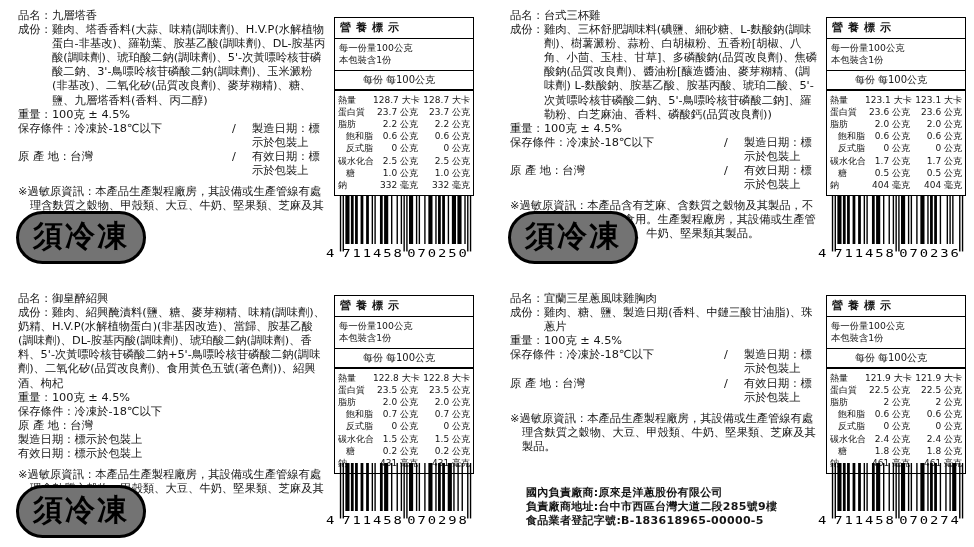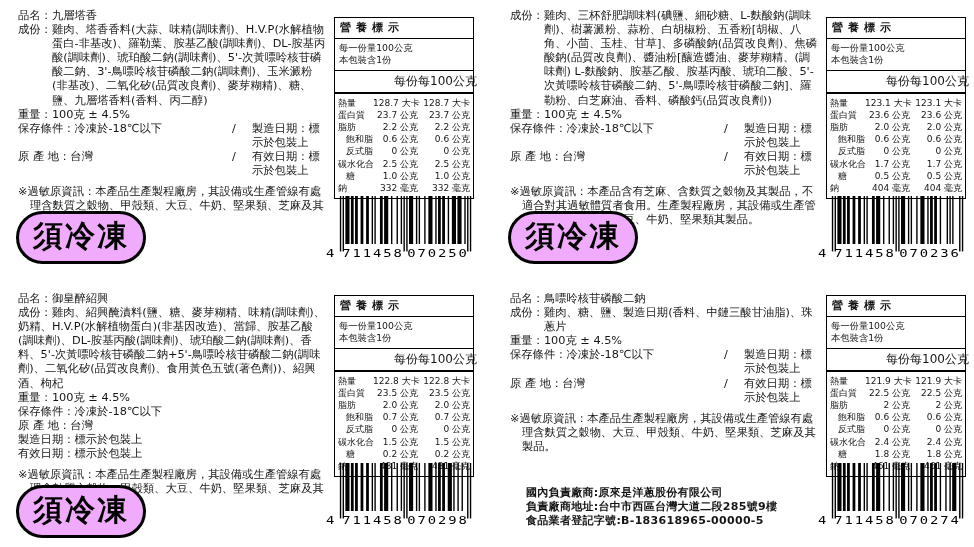--- a/index.html
+++ b/index.html
@@ -12,30 +12,30 @@
   .tline{margin:0;}
   .hang3{padding-left:34px;text-indent:-34px;}
   .allergen{margin-top:7px;padding-left:12px;text-indent:-12px;}
   .info-line{display:flex;}
   .info-line .l{width:198px;}
   .info-line .sep{width:36px;text-align:center;}
   .info-line .r{flex:1;}
 
   .stamp{position:absolute;left:16px;top:211px;display:inline-block;
          border:3.5px solid #000;border-radius:29px;padding:2px 14px 4px;
-         font-size:30px;font-weight:bold;letter-spacing:2px;color:#000;background:#f0abfc;}
+         font-size:30px;font-weight:bold;letter-spacing:2px;color:#000;background:#737373;}
   .q-bl .stamp{top:202px;}
 
   .nutrition{position:absolute;left:334px;top:17px;width:140px;box-sizing:border-box;
              border:1.5px solid #000;background:#fff;}
   .q-bl .nutrition,.q-br .nutrition{top:12px;}
   .nt-title{font-size:11px;font-weight:bold;letter-spacing:5px;text-indent:5px;
             padding:2px 0 3px;border-bottom:1.5px solid #000;white-space:nowrap;}
   .nt-serving{font-size:9.3px;line-height:11.8px;padding:3px 4px 4px;border-bottom:1.2px solid #000;}
-  .nt-colhead{display:flex;justify-content:flex-end;font-size:12px;padding:2px 3px;
+  .nt-colhead{display:flex;font-size:10px;padding:2px 3px;
               border-bottom:2.2px solid #000;}
   .nt-colhead .v1,.nt-row .v1{width:45px;text-align:right;white-space:nowrap;}
   .nt-colhead .v2,.nt-row .v2{width:52px;text-align:right;white-space:nowrap;}
   .nt-rows{padding:3px 3px 4px;}
   .nt-row{display:flex;font-size:9px;line-height:12.2px;white-space:nowrap;}
   .nt-row .nm{flex:1;overflow:hidden;}
   .nt-row.ind .nm{padding-left:8px;}
 
   .barcode{position:absolute;left:326px;top:196px;width:148px;height:64px;}
   .q-bl .barcode,.q-br .barcode{top:180px;}
@@ -160,20 +160,21 @@
           </g>
           <text x="-10" y="57" font-size="10" font-family="DejaVu Sans Mono, monospace">4</text>
           <text x="24" y="57" text-anchor="middle" font-size="10" letter-spacing="1.4" font-family="DejaVu Sans Mono, monospace">711458</text>
           <text x="71" y="57" text-anchor="middle" font-size="10" letter-spacing="1.4" font-family="DejaVu Sans Mono, monospace">070250</text>
         </svg>
       </div>
   </section>
 
   <section class="label q-tr">
     <div class="text-col">
+      <div class="tline">品名：台式三杯雞</div>
       <div class="tline hang3">成份：雞肉、三杯舒肥調味料(碘鹽、細砂糖、L-麩酸鈉(調味劑)、樹薯澱粉、蒜粉、白胡椒粉、五香粉[胡椒、八角、小茴、玉桂、甘草]、多磷酸鈉(品質改良劑)、焦磷酸鈉(品質改良劑)、醬油粉[釀造醬油、麥芽糊精、(調味劑) L-麩酸鈉、胺基乙酸、胺基丙酸、琥珀二酸、5'-次黃嘌呤核苷磷酸二鈉、5'-鳥嘌呤核苷磷酸二鈉]、羅勒粉、白芝麻油、香料、磷酸鈣(品質改良劑))</div>
       <div class="tline">重量：100克 ± 4.5%</div>
       <div>
           <div class="info-line">
             <span class="l">保存條件：冷凍於-18℃以下</span>
             <span class="sep">/</span>
             <span class="r">製造日期：標示於包裝上</span>
           </div>
           <div class="info-line">
             <span class="l">原 產 地：台灣</span>
@@ -385,21 +386,21 @@
           </g>
           <text x="-10" y="57" font-size="10" font-family="DejaVu Sans Mono, monospace">4</text>
           <text x="24" y="57" text-anchor="middle" font-size="10" letter-spacing="1.4" font-family="DejaVu Sans Mono, monospace">711458</text>
           <text x="71" y="57" text-anchor="middle" font-size="10" letter-spacing="1.4" font-family="DejaVu Sans Mono, monospace">070298</text>
         </svg>
       </div>
   </section>
 
   <section class="label q-br">
     <div class="text-col">
-      <div class="tline">品名：鳥嘌呤核苷磷酸二鈉</div>
+      <div class="tline">品名：宜蘭三星蔥風味雞胸肉</div>
       <div class="tline hang3">成份：雞肉、糖、鹽、製造日期(香料、中鏈三酸甘油脂)、珠蔥片</div>
       <div class="tline">重量：100克 ± 4.5%</div>
       <div>
           <div class="info-line">
             <span class="l">保存條件：冷凍於-18℃以下</span>
             <span class="sep">/</span>
             <span class="r">製造日期：標示於包裝上</span>
           </div>
           <div class="info-line">
             <span class="l">原 產 地：台灣</span>

